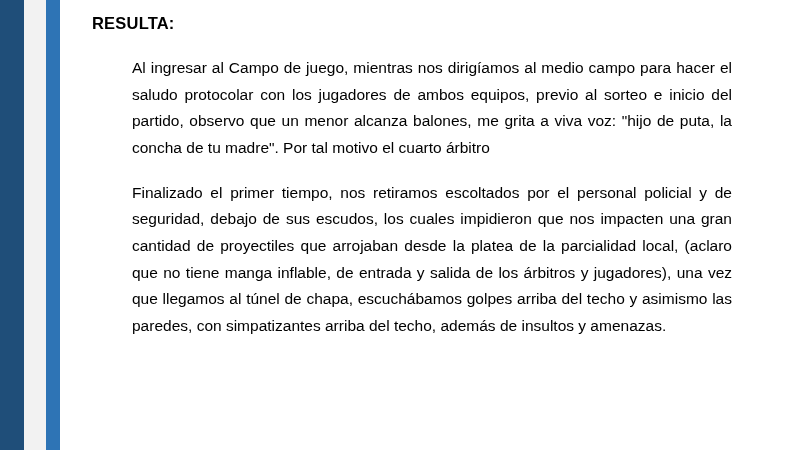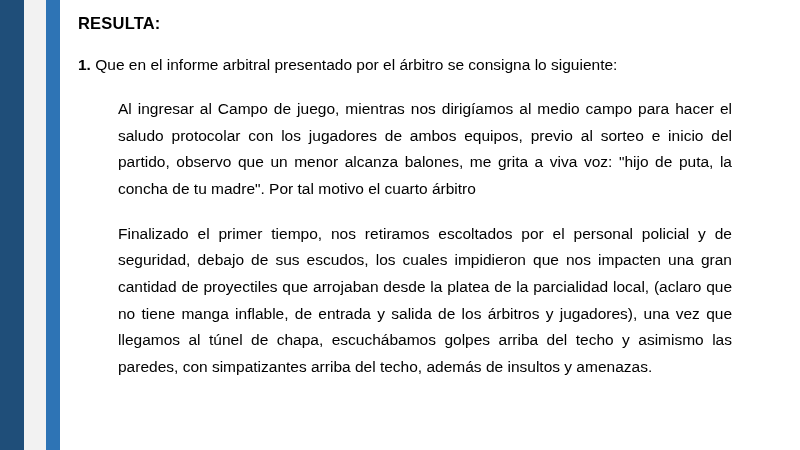--- a/index.html
+++ b/index.html
@@ -36,21 +36,21 @@
   .left-bar-accent {
     width: 14px;
     height: 450px;
     background: #2e74b5;
     flex: 0 0 14px;
   }
   .doc-body {
     flex: 1 1 auto;
     height: 450px;
     background: #ffffff;
-    padding: 14px 60px 0 18px;
+    padding: 14px 60px 0 32px;
     box-sizing: border-box;
     position: relative;
   }
   .right-edge {
     width: 8px;
     height: 450px;
     background: #ffffff;
     flex: 0 0 8px;
   }
   .heading {
@@ -91,24 +91,20 @@
 <div class="page">
 
   <div class="left-bar-dark"></div>
   <div class="left-bar-light"></div>
   <div class="left-bar-accent"></div>
 
   <div class="doc-body clipped">
 
     <div class="heading">RESULTA:</div>
 
-    <div class="numbered-line">
-      <span class="num">1.</span>
-      <span>Que en el informe arbitral presentado por el árbitro se consigna lo siguiente:</span>
-    </div>
 
     <p class="para">Al ingresar al Campo de juego, mientras nos dirigíamos al medio campo para hacer el saludo protocolar con los jugadores de ambos equipos, previo al sorteo e inicio del partido, observo que un menor alcanza balones, me grita a viva voz: "hijo de puta, la concha de tu madre". Por tal motivo el cuarto árbitro</p>
     <p class="para">Finalizado el primer tiempo, nos retiramos escoltados por el personal policial y de seguridad, debajo de sus escudos, los cuales impidieron que nos impacten una gran cantidad de proyectiles que arrojaban desde la platea de la parcialidad local, (aclaro que no tiene manga inflable, de entrada y salida de los árbitros y jugadores), una vez que llegamos al túnel de chapa, escuchábamos golpes arriba del techo y asimismo las paredes, con simpatizantes arriba del techo, además de insultos y amenazas.</p>
 
   </div>
 
   <div class="right-edge"></div>
 </div>
 
 </body></html>

